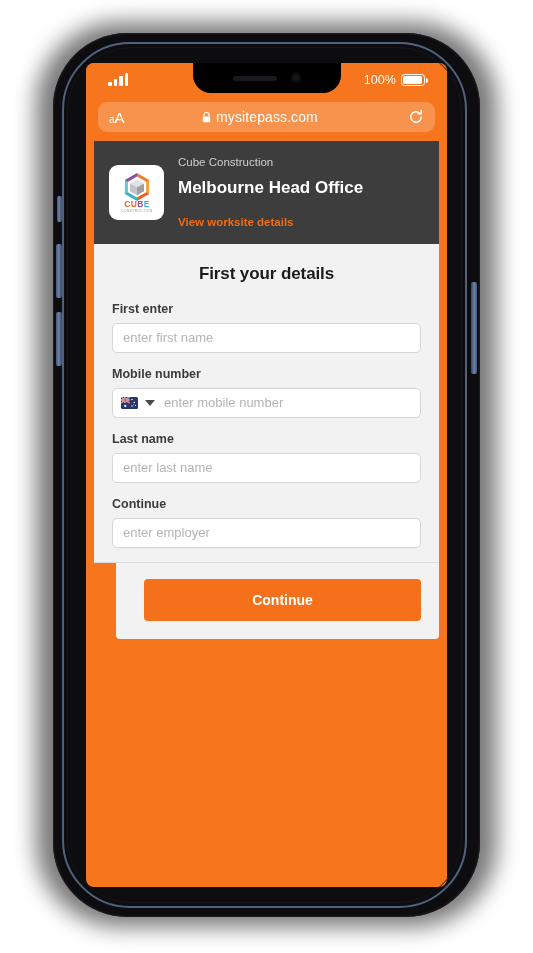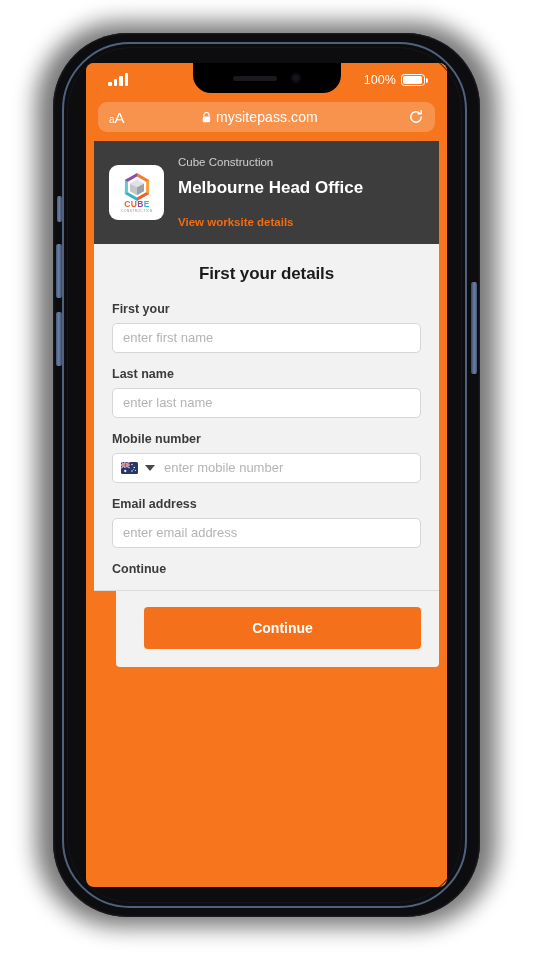--- a/index.html
+++ b/index.html
@@ -464,30 +464,23 @@
             <div class="site-name">Melbourne Head Office</div>
             <a class="site-link" href="#">View worksite details</a>
           </div>
         </div>
 
         <div class="form-panel">
 
           <div class="form-title">First your details</div>
 
           <div class="field">
-            <div class="field-label">First your</div>
+            <div class="field-label">First enter</div>
             <div class="field-input">
               <span class="field-placeholder">enter first name</span>
-            </div>
-          </div>
-
-          <div class="field">
-            <div class="field-label">Last name</div>
-            <div class="field-input">
-              <span class="field-placeholder">enter last name</span>
             </div>
           </div>
 
           <div class="field">
             <div class="field-label">Mobile number</div>
             <div class="field-input phone-field">
 
               <svg class="flag" viewBox="0 0 34 24">
                 <rect width="34" height="24" fill="#28366b"></rect>
                 <g>
@@ -507,28 +500,32 @@
                 <circle cx="25" cy="15" r="0.9" fill="#f2f2f2"></circle>
               </svg>
 
               <span class="caret"></span>
 
               <span class="field-placeholder">enter mobile number</span>
             </div>
           </div>
 
           <div class="field">
-            <div class="field-label">Email address</div>
+            <div class="field-label">Last name</div>
             <div class="field-input">
-              <span class="field-placeholder">enter email address</span>
+              <span class="field-placeholder">enter last name</span>
             </div>
           </div>
+
 
           <div class="field">
             <div class="field-label">Continue</div>
+            <div class="field-input">
+              <span class="field-placeholder">enter employer</span>
+            </div>
           </div>
 
           <div class="divider"></div>
         </div>
 
         <div class="cta-wrap">
           <button class="cta-btn">Continue</button>
         </div>
 
       </div>

